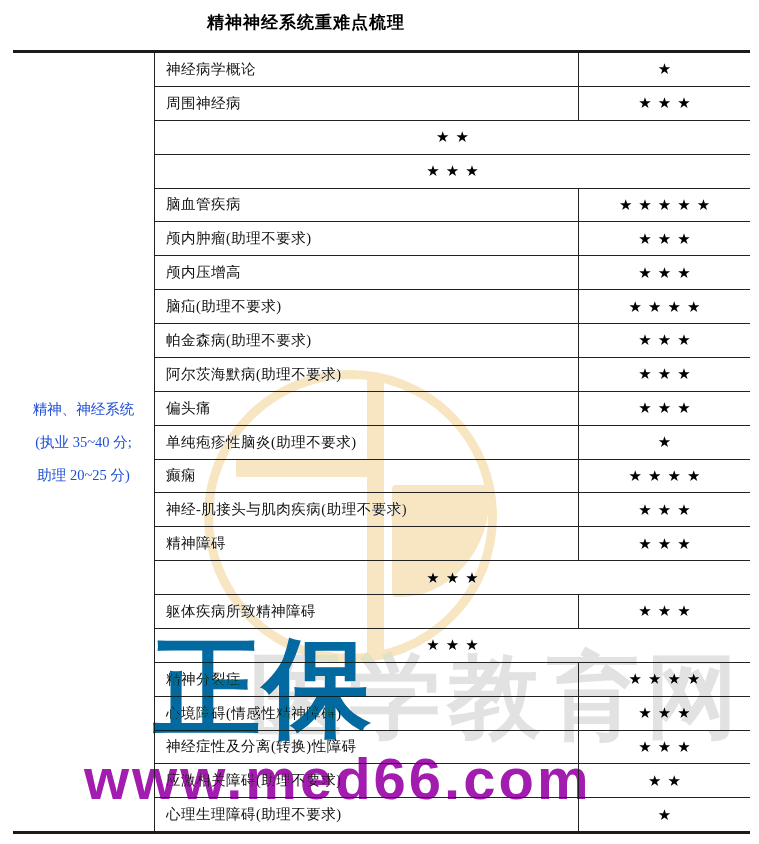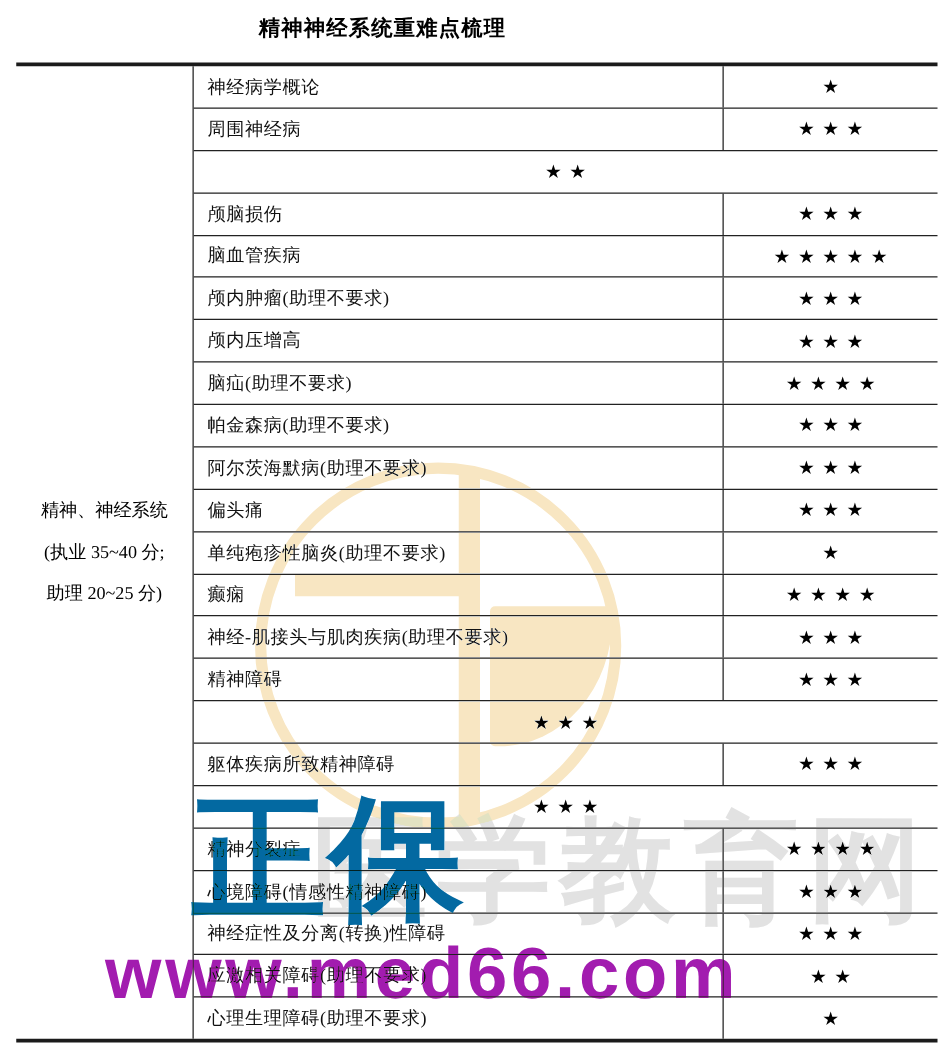--- a/index.html
+++ b/index.html
@@ -14,21 +14,21 @@
   }
   
   .sheet {
     position:absolute; left:13px; top:50px; width:737px; height:784px;
     border-top:3px solid #1b1b1b; border-bottom:3px solid #1b1b1b;
     display:flex; box-sizing:border-box; background:transparent;
   }
   .group-cell {
     width:142px; box-sizing:border-box; border-right:1px solid #222;
     display:flex; flex-direction:column; justify-content:center; align-items:center;
-    text-align:center; font-size:14.5px; line-height:33px; color:#000000;
+    text-align:center; font-size:14.5px; line-height:33px; color:#1d4ed8;
   }
   .rows-col { flex:1; display:flex; flex-direction:column; }
   .trow { flex:1; display:flex; border-bottom:1px solid #222; box-sizing:border-box; }
   .trow:last-child { border-bottom:none; }
   .topic-cell {
     width:424px; box-sizing:border-box; border-right:1px solid #222;
     display:flex; align-items:center; padding-left:11px;
     font-size:14.5px; letter-spacing:0.5px; color:#111;
   }
   .stars-cell {
@@ -82,21 +82,20 @@
   <div class="trow">
     <div class="topic-cell">周围神经病</div>
     <div class="stars-cell">★★★</div>
   </div>
 
   <div class="trow">
     <div class="stars-cell">★★</div>
   </div>
 
   <div class="trow">
-    <div class="topic-cell">颅脑损伤</div>
     <div class="stars-cell">★★★</div>
   </div>
 
   <div class="trow">
     <div class="topic-cell">脑血管疾病</div>
     <div class="stars-cell">★★★★★</div>
   </div>
 
   <div class="trow">
     <div class="topic-cell">颅内肿瘤(助理不要求)</div>

